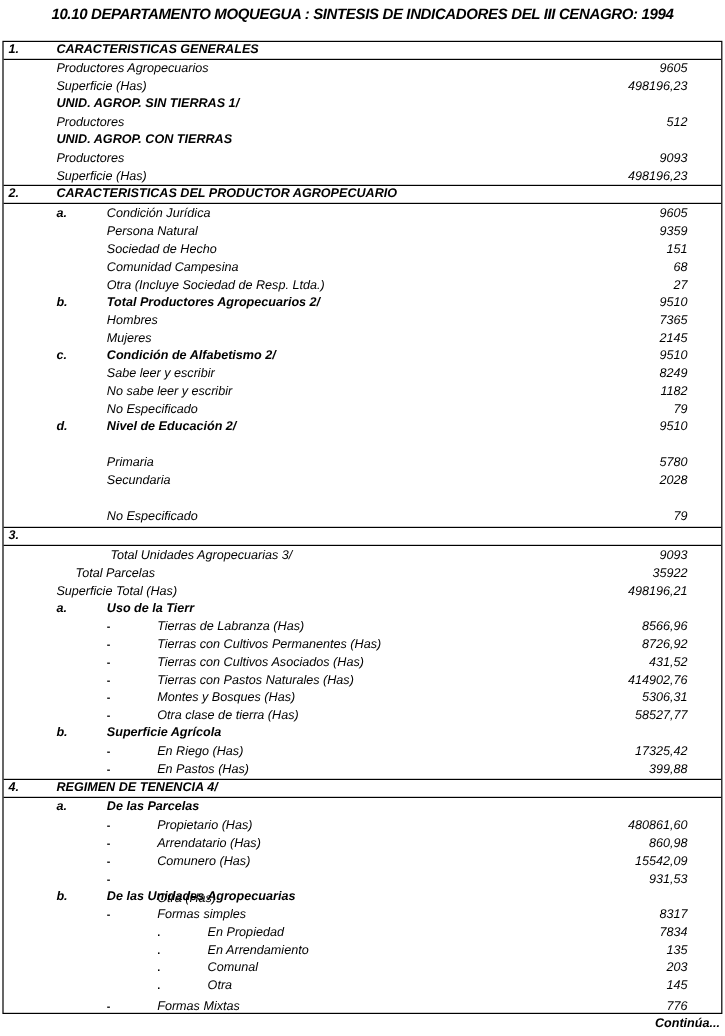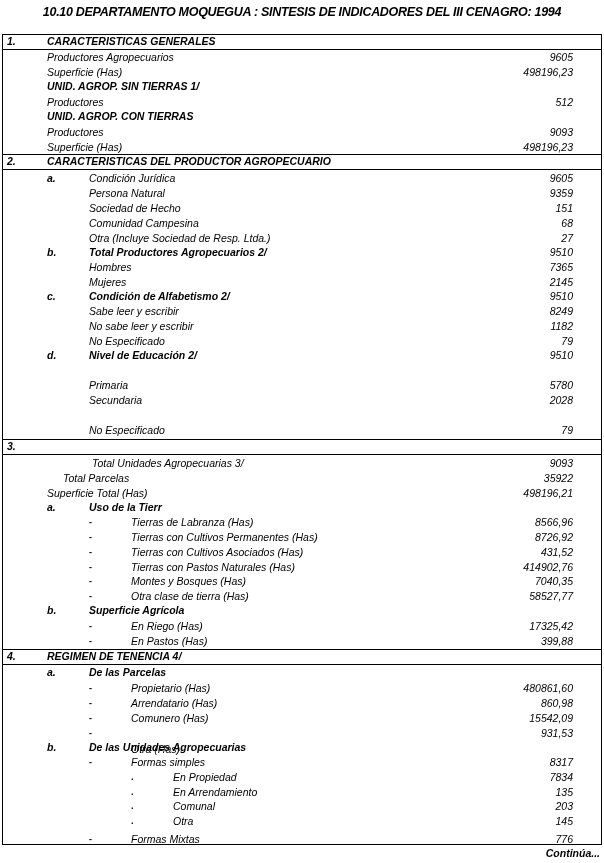--- a/index.html
+++ b/index.html
@@ -167,21 +167,21 @@
     <span class="val">431,52</span>
   </div>
   <div class="row" style="top:525px;">
     <span class="bullet" style="left:86px;">-</span>
     <span class="lbl" style="left:128px;">Tierras con Pastos Naturales (Has)</span>
     <span class="val">414902,76</span>
   </div>
   <div class="row" style="top:539px;">
     <span class="bullet" style="left:86px;">-</span>
     <span class="lbl" style="left:128px;">Montes y Bosques (Has)</span>
-    <span class="val">7040,35</span>
+    <span class="val">5306,31</span>
   </div>
   <div class="row" style="top:554px;">
     <span class="bullet" style="left:86px;">-</span>
     <span class="lbl" style="left:128px;">Otra clase de tierra (Has)</span>
     <span class="val">58527,77</span>
   </div>
   <div class="row" style="top:568px;">
     <span class="letter">b.</span>
     <span class="lbl b" style="left:86px;">Superficie Agrícola</span>
   </div>

